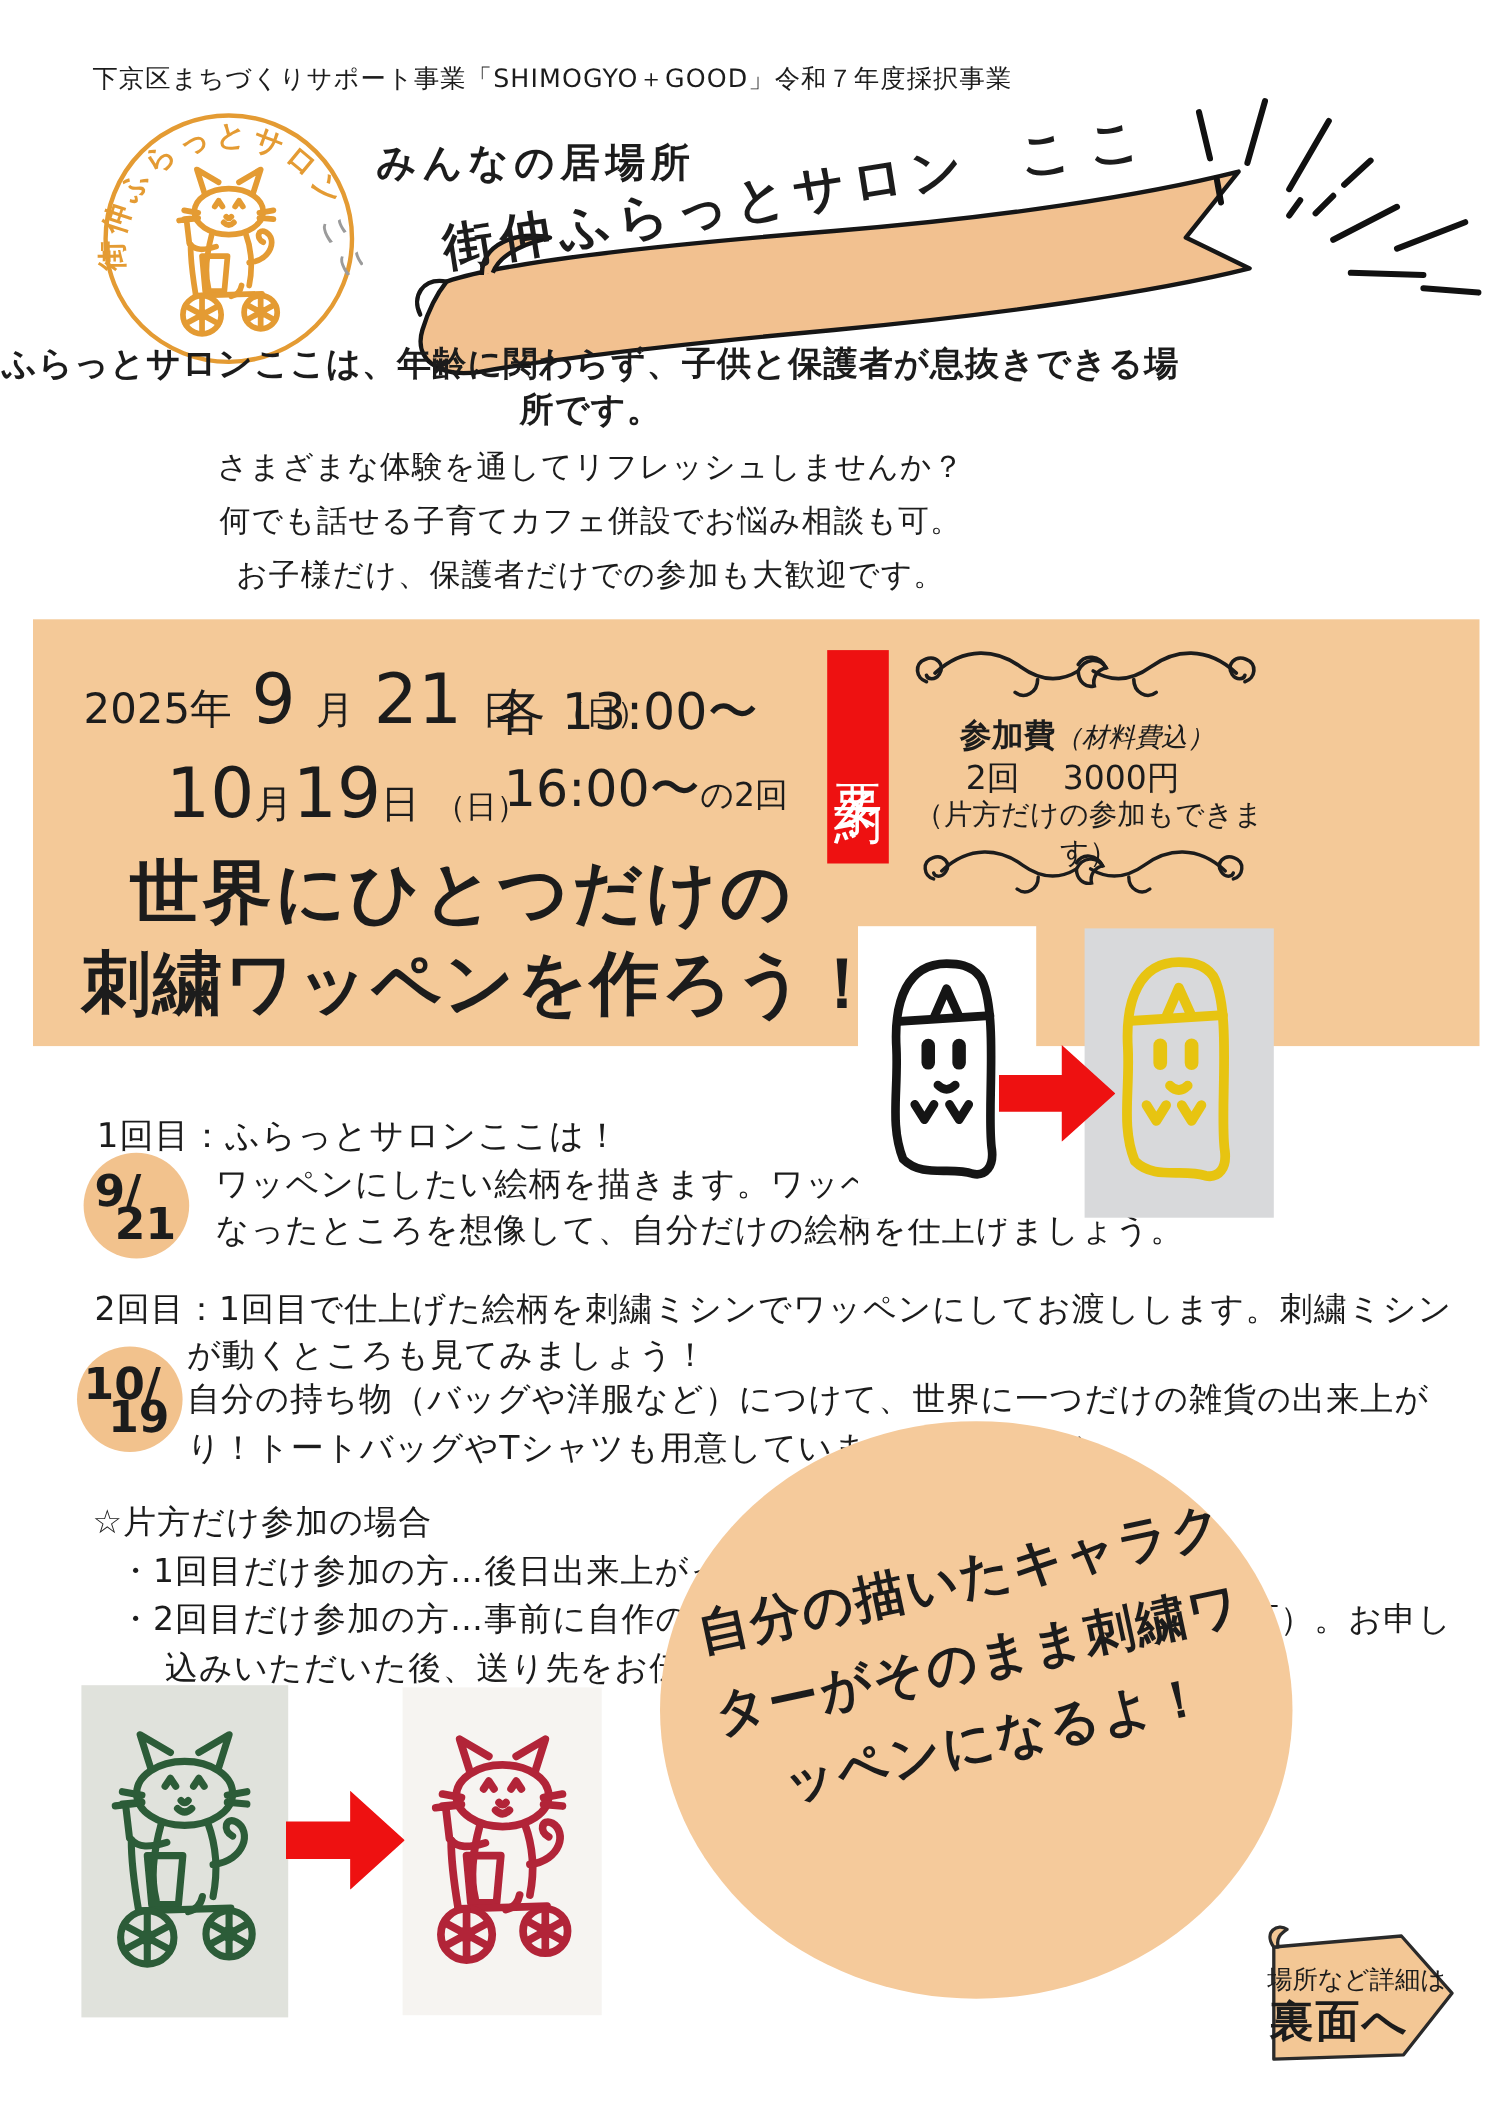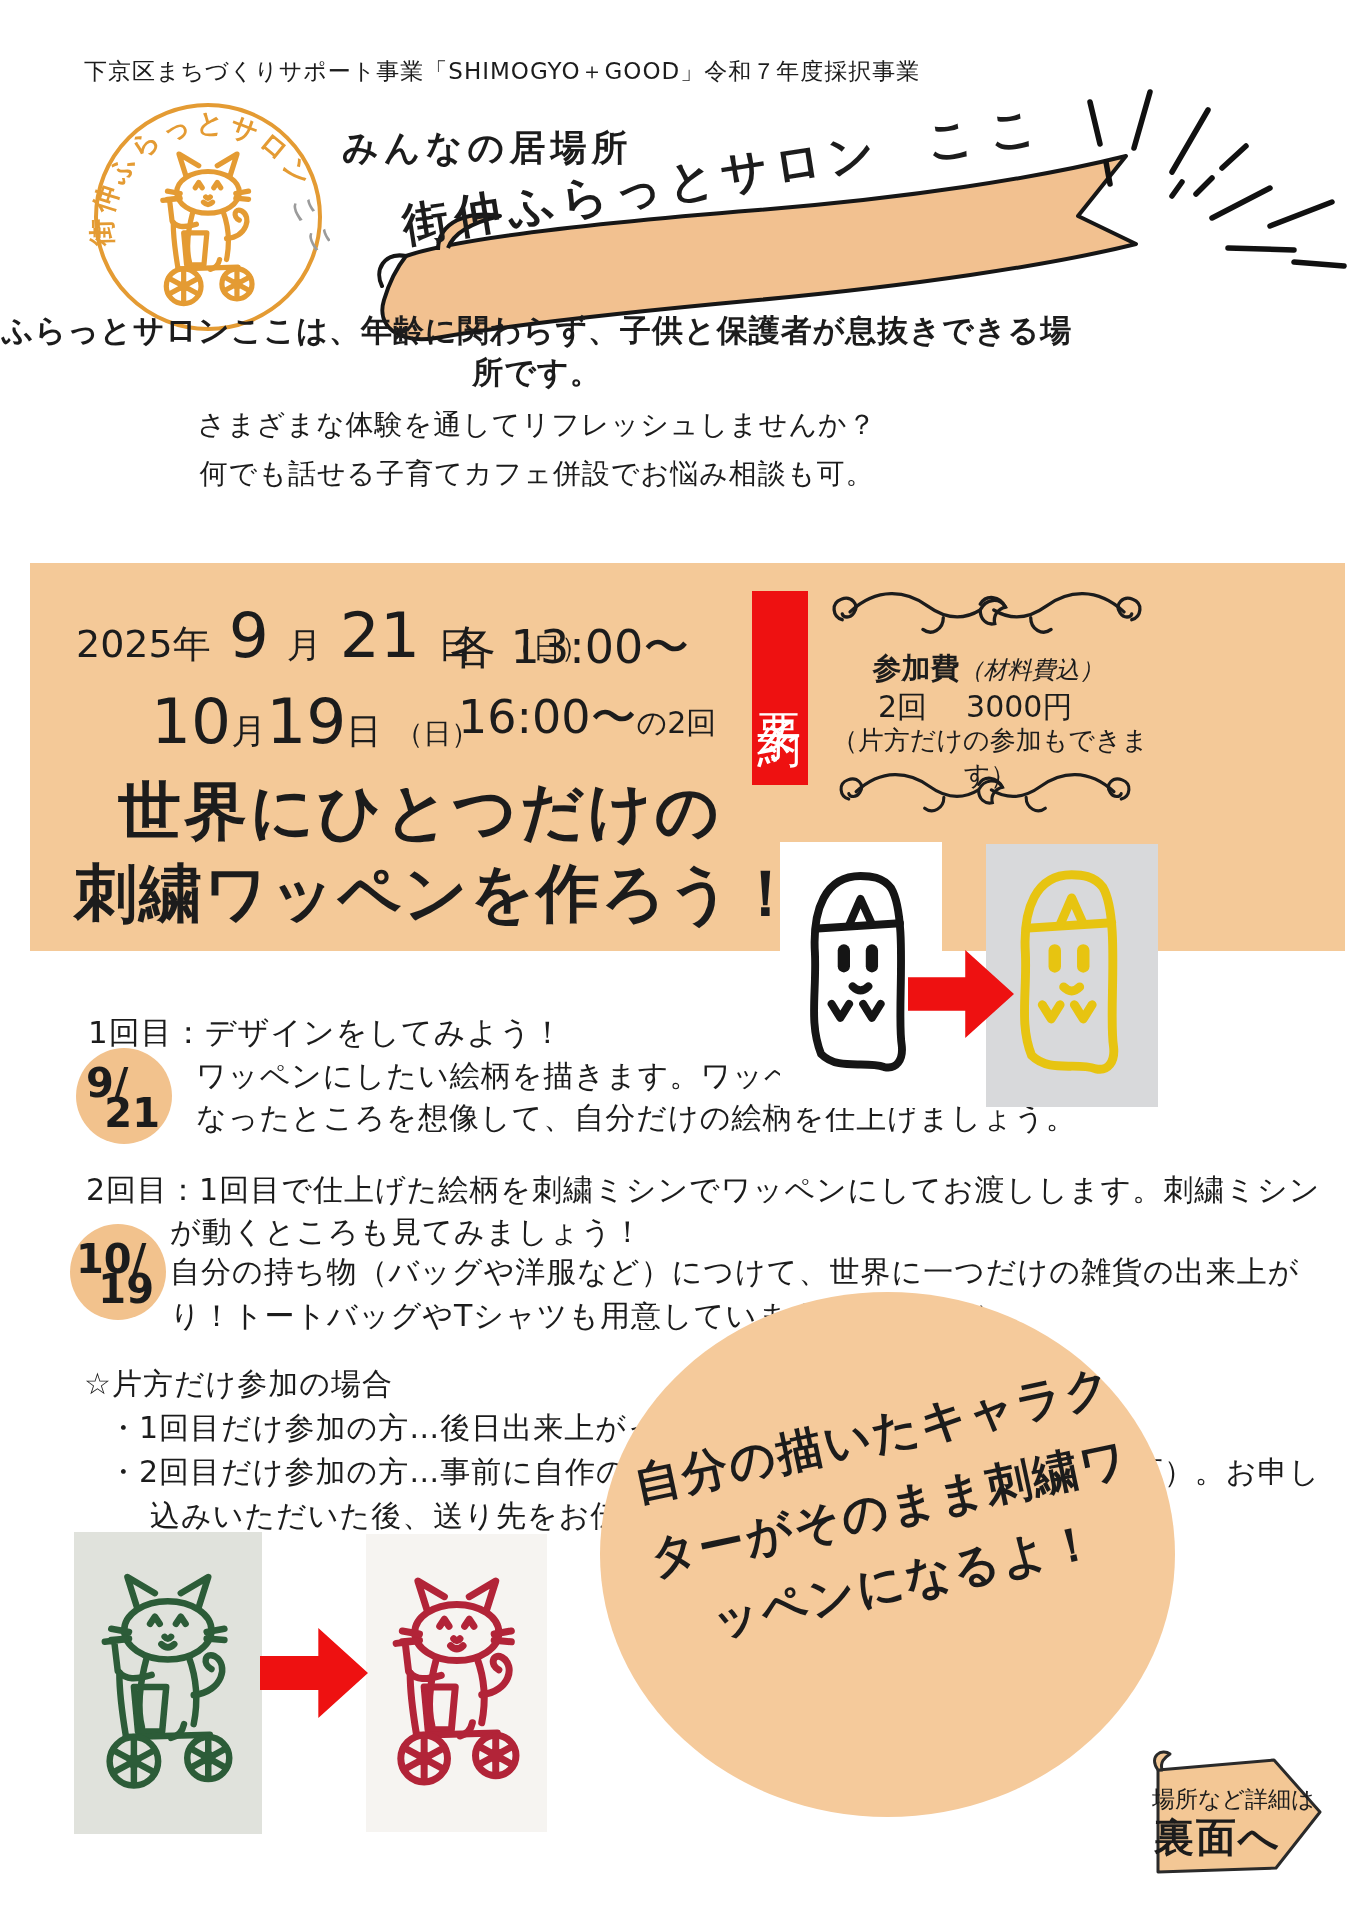--- a/index.html
+++ b/index.html
@@ -195,20 +195,21 @@
       <line x1="302" y1="120" x2="240" y2="144"></line>
       <line x1="264" y1="168" x2="198" y2="166"></line>
       <line x1="314" y1="184" x2="264" y2="180"></line>
     </g>
   </svg>
 
   <div class="abs intro">
     <div class="l1">ふらっとサロンここは、年齢に関わらず、子供と保護者が息抜きできる場所です。</div>
     <div class="ln">さまざまな体験を通してリフレッシュしませんか？</div>
     <div class="ln">何でも話せる子育てカフェ併設でお悩み相談も可。</div>
+    <div class="ln">お子様だけ、保護者だけでの参加も大歓迎です。</div>
   </div>
 
   <div class="abs event-box">
     <div class="abs date1 date-line">
       <span class="d-year">2025年</span>
         <span class="d-num">9</span>
         <span class="d-lbl">月</span>
         <span class="d-num">21</span>
         <span class="d-lbl">日</span>
         <span class="d-wd">（日）</span>
@@ -247,21 +248,21 @@
         <use href="#ghost-chara" stroke="#151515" stroke-width="9"></use>
       </svg>
   </div>
   <div class="abs arrow1 red-arrow"></div>
   <div class="abs ghost-embroidery photo">
     <svg viewBox="0 0 170 250" style="width:88%;height:90%">
         <use href="#ghost-chara" stroke="#e7c411" stroke-width="10"></use>
       </svg>
   </div>
 
-  <div class="abs s-head s1-head">1回目：デザインをしてみよう！</div>
+  <div class="abs s-head s1-head">1回目：ふらっとサロンここは！</div>
   <div class="abs date-circle s1-circle">
     <span class="num">9/</span>
     <span class="den">21</span>
   </div>
   <div class="abs s-body s1-l1">ワッペンにしたい絵柄を描きます。ワッペンに</div>
   <div class="abs s-body s1-l2">なったところを想像して、自分だけの絵柄を仕上げましょう。</div>
 
   <div class="abs s-body s2-h1">2回目：1回目で仕上げた絵柄を刺繍ミシンでワッペンにしてお渡しします。刺繍ミシン</div>
   <div class="abs s-body s2-h2">が動くところも見てみましょう！</div>
   <div class="abs date-circle s2-circle">

